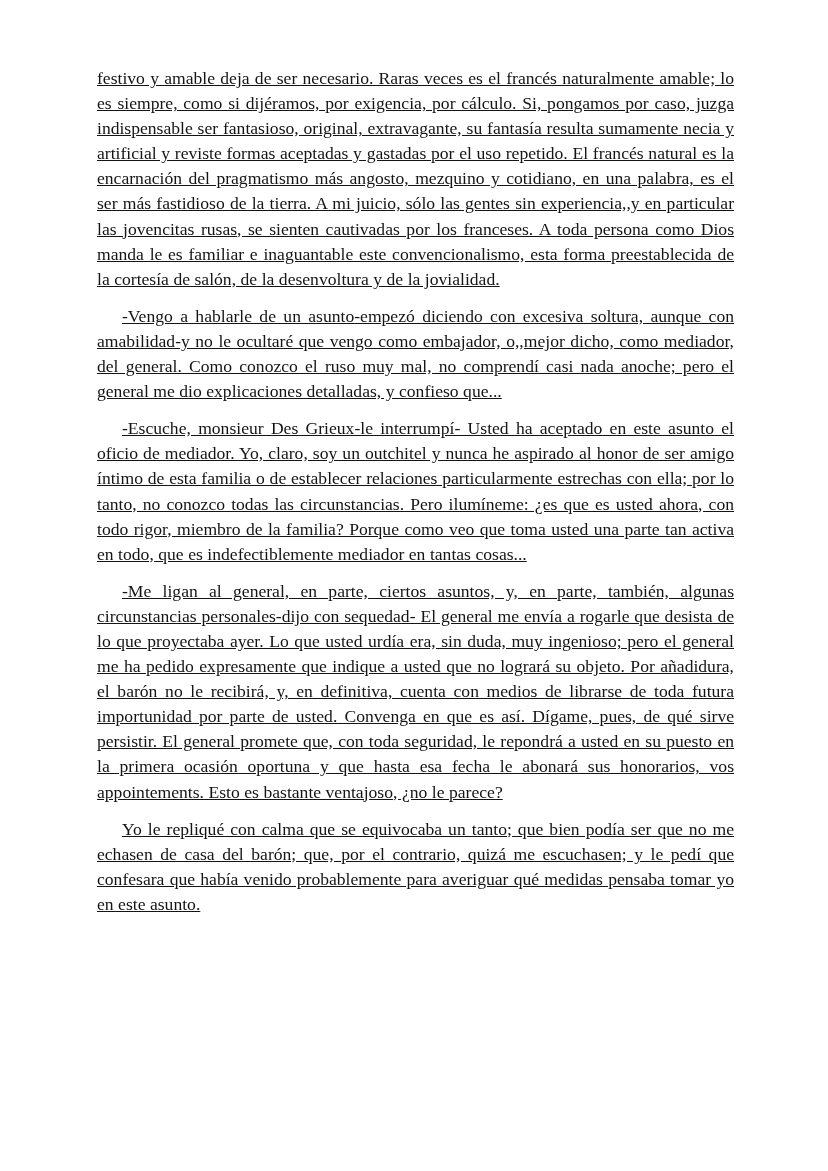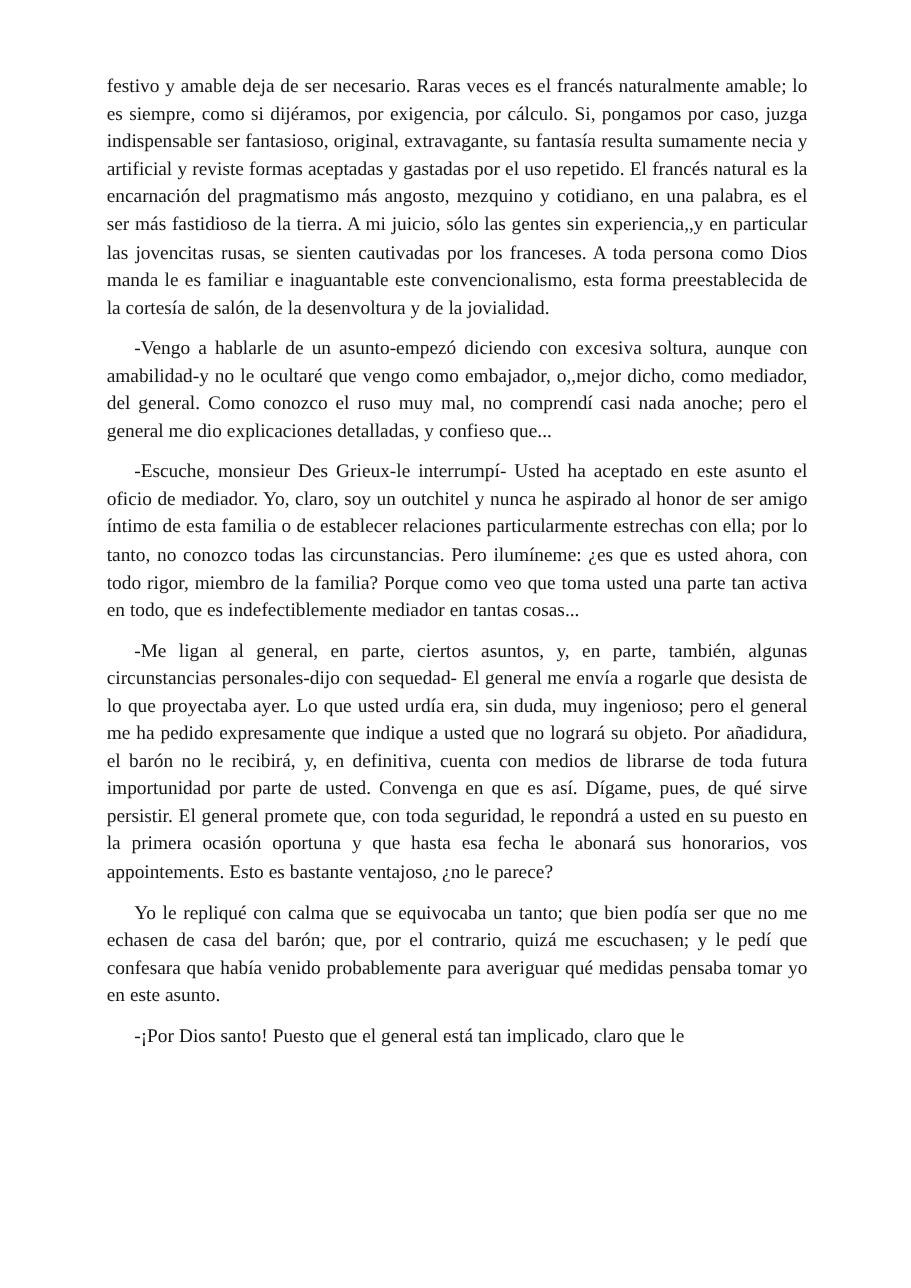--- a/index.html
+++ b/index.html
@@ -18,20 +18,21 @@
     position: relative;
     width: 828px;
     height: 1171px;
     background: #ffffff;
   }
   .text-column {
     position: absolute;
     left: 97px;
     top: 66px;
     width: 637px;
+    text-decoration: underline;
   }
   .para {
     margin: 0 0 12px 0;
     font-size: 17.6px;
     line-height: 25.1px;
     text-align: justify;
     text-justify: inter-word;
     text-indent: 25px;
     word-spacing: 0.1px;
     hyphens: none;
@@ -54,16 +55,15 @@
 
     <p class="para">-Vengo a hablarle de un asunto-empezó diciendo con excesiva soltura, aunque con amabilidad-y no le ocultaré que vengo como embajador, o,,mejor dicho, como mediador, del general. Como conozco el ruso muy mal, no comprendí casi nada anoche; pero el general me dio explicaciones detalladas, y confieso que...</p>
 
     <p class="para">-Escuche, monsieur Des Grieux-le interrumpí- Usted ha aceptado en este asunto el oficio de mediador. Yo, claro, soy un outchitel y nunca he aspirado al honor de ser amigo íntimo de esta familia o de establecer relaciones particularmente estrechas con ella; por lo tanto, no conozco todas las circunstancias. Pero ilumíneme: ¿es que es usted ahora, con todo rigor, miembro de la familia? Porque como veo que toma usted una parte tan activa en todo, que es indefectiblemente mediador en tantas cosas...</p>
 
 
     <p class="para">-Me ligan al general, en parte, ciertos asuntos, y, en parte, también, algunas circunstancias personales-dijo con sequedad- El general me envía a rogarle que desista de lo que proyectaba ayer. Lo que usted urdía era, sin duda, muy ingenioso; pero el general me ha pedido expresamente que indique a usted que no logrará su objeto. Por añadidura, el barón no le recibirá, y, en definitiva, cuenta con medios de librarse de toda futura importunidad por parte de usted. Convenga en que es así. Dígame, pues, de qué sirve persistir. El general promete que, con toda seguridad, le repondrá a usted en su puesto en la primera ocasión oportuna y que hasta esa fecha le abonará sus honorarios, vos appointements. Esto es bastante ventajoso, ¿no le parece?</p>
 
     <p class="para">Yo le repliqué con calma que se equivocaba un tanto; que bien podía ser que no me echasen de casa del barón; que, por el contrario, quizá me escuchasen; y le pedí que confesara que había venido probablemente para averiguar qué medidas pensaba tomar yo en este asunto.</p>
 
-    <p class="para">-¡Por Dios santo! Puesto que el general está tan implicado, claro que le</p>
 
   </div>
 </div>
 
 </body></html>

